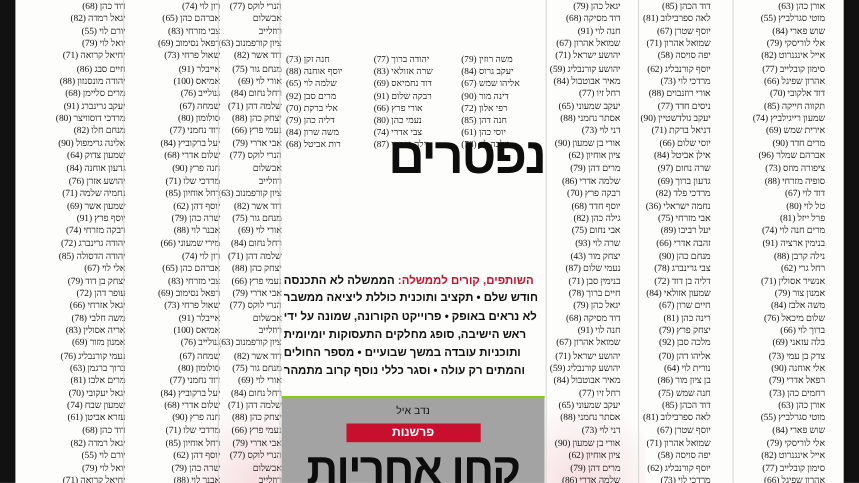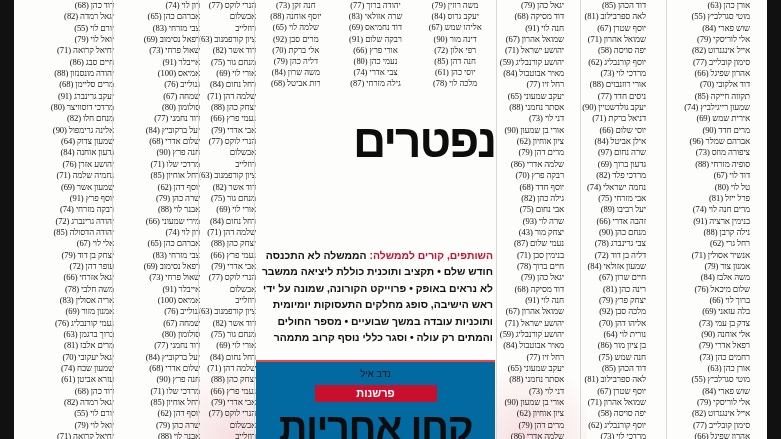--- a/index.html
+++ b/index.html
@@ -29,21 +29,21 @@
   #col-l3{left:186px;width:56px;padding-right:3px;}
 
   .vrule{position:absolute;top:0;bottom:0;width:1px;background:#d8d8d4;}
 
   
   #center{position:absolute;left:242px;right:272px;top:0;bottom:0;}
 
   
   .mini-row{position:absolute;left:0;right:0;top:0;height:96px;direction:rtl;
             display:flex;gap:0;justify-content:flex-start;}
-  .mini-col{width:33.33%;padding:0 4px;box-sizing:border-box;text-align:center;}
+  .mini-col{width:33.33%;padding:0 4px;box-sizing:border-box;text-align:left;margin-top:48px;}
   .mini-col .line{font-size:8.4px;line-height:11.2px;color:#111;white-space:nowrap;}
 
   .headline-wrap{position:absolute;left:0;right:0;top:6px;text-align:center;}
   .headline-small{
       font-family:"Liberation Sans",sans-serif;
       font-weight:bold;font-size:40px;color:#0d0d0d;line-height:40px;
       letter-spacing:-1px;direction:rtl;
   }
   .headline-big{
       font-family:"Liberation Sans",sans-serif;
@@ -51,29 +51,29 @@
       letter-spacing:-4px;direction:ltr;margin-top:-6px;
   }
   .headline-mid{
       position:absolute;left:0;right:0;top:118px;text-align:right;
       font-family:"Liberation Sans",sans-serif;
       font-weight:bold;font-size:46px;line-height:46px;color:#0d0d0d;
       direction:rtl;letter-spacing:-2px;
   }
 
   
-  .lede{position:absolute;left:2px;right:2px;top:248px;direction:rtl;text-align:right;
+  .lede{position:absolute;left:2px;right:2px;top:248px;direction:rtl;text-align:left;
         font-family:"Liberation Sans",sans-serif;font-weight:bold;
         font-size:10.4px;line-height:16.4px;color:#111;}
   .lede .red{color:#c8102e;}
   .lede .redline{color:#c8102e;display:block;margin-top:2px;}
 
   
-  .subbox{position:absolute;left:0;right:0;top:360px;bottom:0;border-top:2px solid #ef4444;
-          background:#0369a1;text-align:center;}
+  .subbox{position:absolute;left:0;right:0;top:360px;bottom:0;border-top:2px solid #84cc16;
+          background:#a3a3a3;text-align:center;}
   .byline{display:inline-block;direction:rtl;margin-top:6px;
           font-family:"Liberation Sans",sans-serif;font-size:9.5px;color:#111;}
   .redbar{display:block;margin:4px auto 0;width:122px;height:17px;background:#c8102e;
           color:#fff;font-family:"Liberation Sans",sans-serif;font-weight:bold;
           font-size:11px;line-height:17px;direction:rtl;}
   .subtitle{margin-top:4px;font-family:"Liberation Sans",sans-serif;font-weight:bold;
             font-size:40px;line-height:42px;color:#0d0d0d;direction:rtl;letter-spacing:-1.5px;}
 
   
   .ghost{position:absolute;bottom:0;width:120px;height:90px;opacity:.13;
@@ -146,21 +146,21 @@
         <div class="line">מרדכי לוי (73)</div>
         <div class="line">אורי רוזנבוים (88)</div>
         <div class="line">ניסים חדד (77)</div>
         <div class="line">יעקב גולדשטיין (90)</div>
         <div class="line">דניאל ברקת (71)</div>
         <div class="line">יוסי שלום (66)</div>
         <div class="line">אילן אביטל (84)</div>
         <div class="line">שרה נחום (97)</div>
         <div class="line">גדעון ברוך (69)</div>
         <div class="line">מרדכי פלד (82)</div>
-        <div class="line">נחמה ישראלי (74)</div>
+        <div class="line">נחמה ישראלי (36)</div>
         <div class="line">אבי מזרחי (75)</div>
         <div class="line">יעל רביבו (89)</div>
         <div class="line">זהבה אדרי (66)</div>
         <div class="line">מנחם כהן (90)</div>
         <div class="line">צבי גרינברג (78)</div>
         <div class="line">דליה בן דוד (72)</div>
         <div class="line">שמעון אזולאי (84)</div>
         <div class="line">חיים שרון (67)</div>
         <div class="line">רינה כהן (81)</div>
         <div class="line">יצחק פרץ (79)</div>

